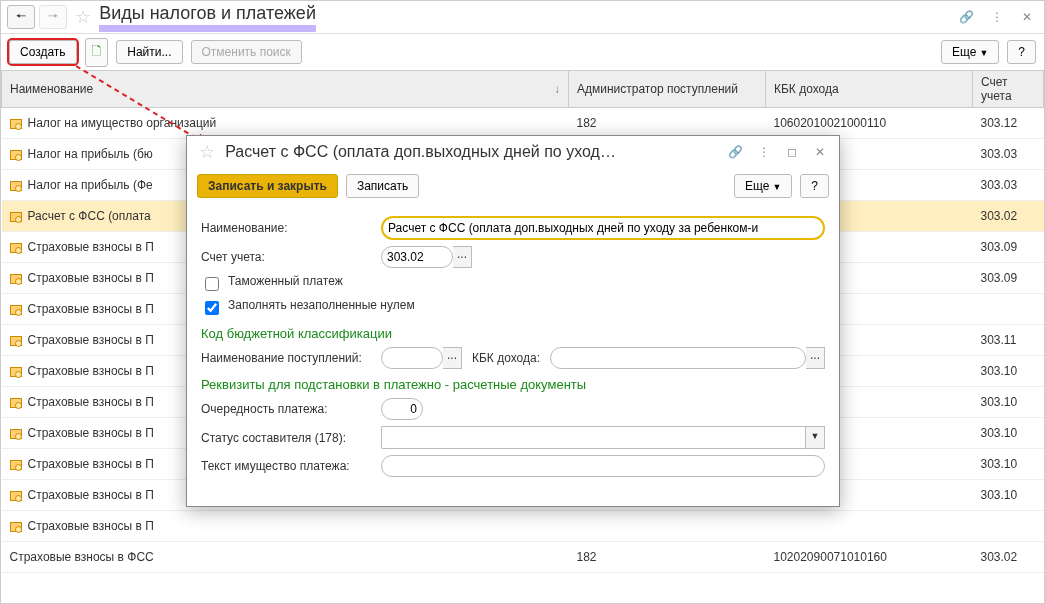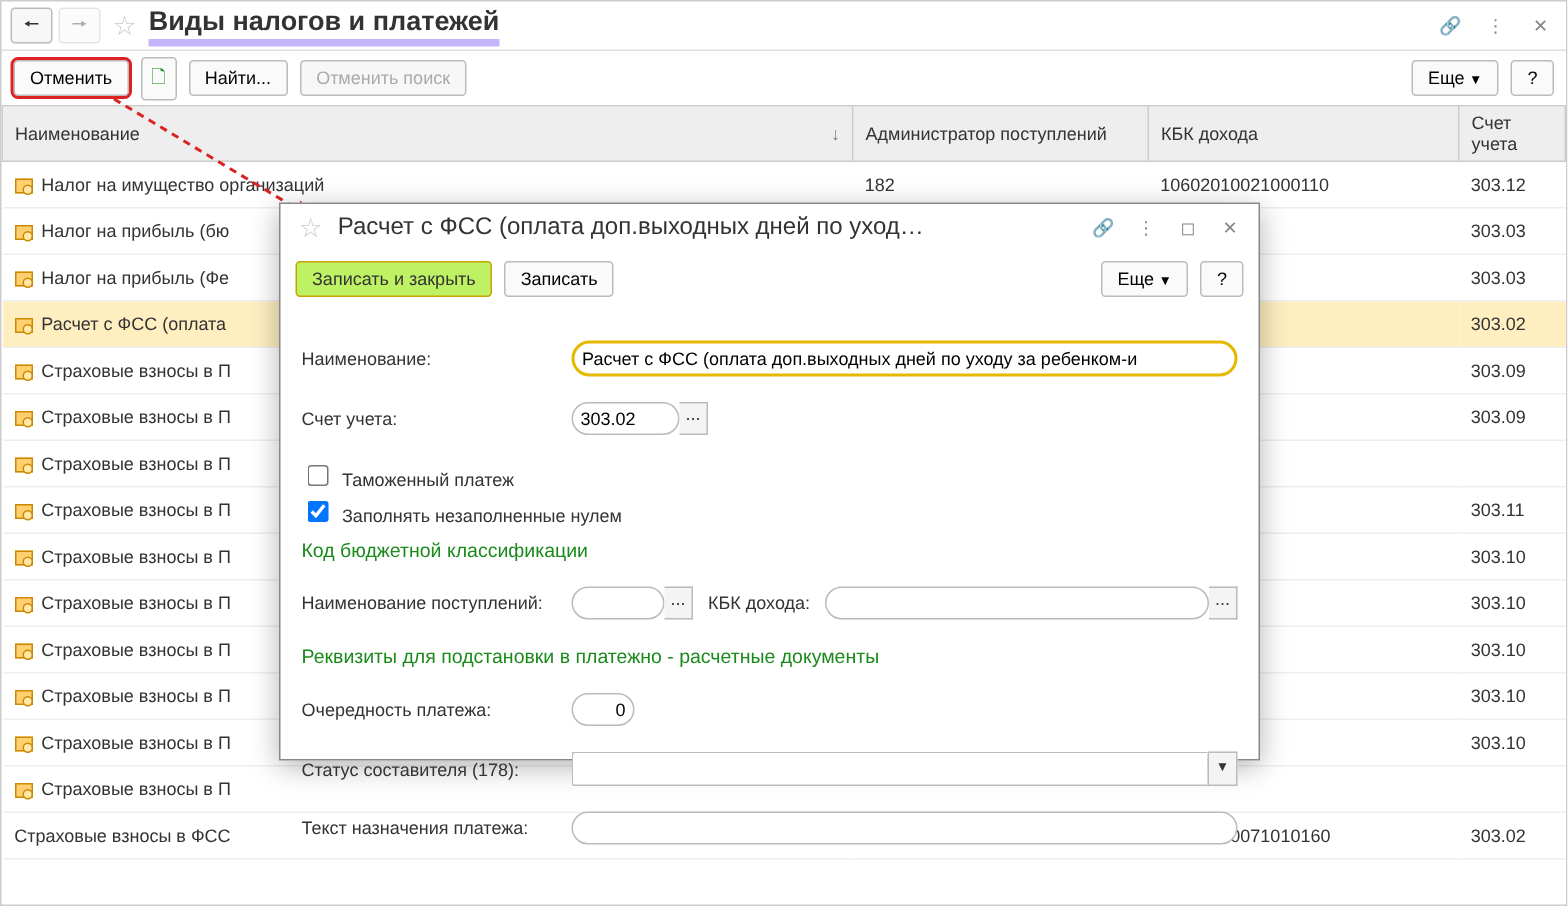--- a/index.html
+++ b/index.html
@@ -1,50 +1,50 @@
 <!DOCTYPE html>
 <html><head>
 <meta charset="utf-8">
 <style>
 html,body{margin:0;padding:0;font-family:Arial,sans-serif;font-size:12px;color:#333;background:#fff}
 .window{width:1045px;height:604px;position:relative;border:1px solid #ccc;box-sizing:border-box;overflow:hidden}
 .header{display:flex;align-items:center;height:32px;border-bottom:1px solid #ddd;padding:0 6px;gap:4px}
 .nav-btn{width:26px;height:22px;border:1px solid #bbb;background:#f7f7f7;border-radius:3px;display:flex;align-items:center;justify-content:center;cursor:pointer}
 .star{color:#ccc;font-size:18px;margin:0 4px}
-.title{font-size:18px;font-weight:bold;color:#333;border-bottom:5px solid #c4b5fd;padding-bottom:1px}
+.title{font-size:18px;font-weight:normal;color:#333;border-bottom:7px solid #c4b5fd;padding-bottom:1px}
 .header-right{margin-left:auto;display:flex;gap:8px;align-items:center;color:#bbb}
 .toolbar{display:flex;align-items:center;height:36px;padding:0 8px;gap:8px}
 .btn{border:1px solid #bbb;background:#fafafa;border-radius:3px;padding:4px 10px;cursor:pointer;font-size:12px}
 .btn.disabled{color:#aaa;background:#f7f7f7}
 .btn.icon-only{padding:3px 6px}
 .btn.red-out{outline:2px solid #d22;outline-offset:0}
 .toolbar-right{margin-left:auto;display:flex;gap:8px}
 .grid{width:100%;border-collapse:collapse}
 .grid th{background:#eee;border:1px solid #ccc;text-align:left;font-weight:normal;padding:4px 8px;height:22px;color:#333}
 .grid td{border-bottom:1px solid #eee;padding:4px 8px;height:22px}
 .grid tr.sel{background:#ffefc0}
 .row-icon{display:inline-block;width:14px;height:14px;vertical-align:middle;margin-right:4px;position:relative}
 .row-icon::before{content:"";position:absolute;width:10px;height:8px;border:1px solid #c80;background:#ffd070;left:0;top:3px}
 .row-icon::after{content:"";position:absolute;width:5px;height:5px;border:1px solid #c80;border-radius:50%;background:#ffe8a8;left:5px;top:7px}
 .sort-ind{float:right;color:#888}
 .dialog{position:absolute;left:185px;top:134px;width:652px;height:370px;background:#fff;border:1px solid #888;box-shadow:0 4px 18px rgba(0,0,0,.3)}
 .dialog-header{display:flex;align-items:center;height:32px;padding:0 8px;gap:6px}
 .dialog-title{font-size:16px;flex:1;white-space:nowrap;overflow:hidden;text-overflow:ellipsis}
 .dialog-toolbar{display:flex;align-items:center;padding:6px 10px;gap:8px}
-.btn.primary{background:#bef264;border-color:#c8a400;font-weight:normal;color:#333}
+.btn.primary{background:#eab308;border-color:#c8a400;font-weight:bold;color:#333}
 .dialog-body{padding:6px 14px}
-.form-row{display:flex;align-items:center;margin:17px 0;gap:10px}
+.form-row{display:flex;align-items:center;margin:6px 0;gap:10px}
 .form-label{width:170px;color:#333}
 .inp{border:1px solid #bbb;padding:3px 5px;border-radius:12px;font-size:12px}
 .inp.full{flex:1}
 .inp.hl{border:2px solid #e6b800;background:#fff}
 .inp-group{display:flex}
 .inp-group .dots{border:1px solid #bbb;border-left:none;width:18px;text-align:center;background:#f4f4f4;cursor:pointer}
 .section{color:#1a8a1a;font-size:13px;margin:8px 0 4px}
-.chk{display:flex;align-items:flex-end;gap:6px;margin:4px 0}
+.chk{display:flex;align-items:flex-start;gap:6px;margin:4px 0}
 .chk input{width:14px;height:14px}
 .arrow-annotation{position:absolute;left:70px;top:60px;pointer-events:none}
 .hdr-icon{width:22px;height:20px;display:flex;align-items:center;justify-content:center;color:#888;cursor:pointer;border-radius:2px}
 .drop-arrow{font-size:9px;margin-left:3px}
 .combo{flex:1;display:flex}
 .combo input{flex:1;border:1px solid #bbb;border-right:none;padding:3px 5px;border-radius:2px 0 0 2px}
 .combo .cbtn{width:18px;border:1px solid #bbb;background:#f4f4f4;text-align:center;font-size:9px;line-height:18px;cursor:pointer}
 </style>
 </head>
 <body>
@@ -56,21 +56,21 @@
     <span class="star">☆</span>
     <span class="title">Виды налогов и платежей</span>
     <div class="header-right">
       <span class="hdr-icon">🔗</span>
       <span class="hdr-icon">⋮</span>
       <span class="hdr-icon">✕</span>
     </div>
   </div>
 
   <div class="toolbar">
-    <button class="btn red-out">Отменить</button>
+    <button class="btn red-out">Создать</button>
     <button class="btn icon-only" style="color:#1a8a1a">🗋</button>
     <button class="btn">Найти...</button>
     <button class="btn disabled">Отменить поиск</button>
     <div class="toolbar-right">
       <button class="btn"><span>Еще</span><span class="drop-arrow">▼</span></button>
       <button class="btn">?</button>
     </div>
   </div>
 
   <table class="grid">
@@ -241,18 +241,18 @@
         <input class="inp" style="width: 30px; text-align: right;" value="0">
       </div>
       <div class="form-row">
         <span class="form-label">Статус составителя (178):</span>
         <div class="combo">
             <input style="">
             <span class="cbtn">▼</span>
           </div>
       </div>
       <div class="form-row">
-        <span class="form-label">Текст назначения платежа:</span>
+        <span class="form-label">Текст имущество платежа:</span>
         <input class="inp full" style="">
       </div>
     </div>
   </div>
 </div>
 
 </body></html>

